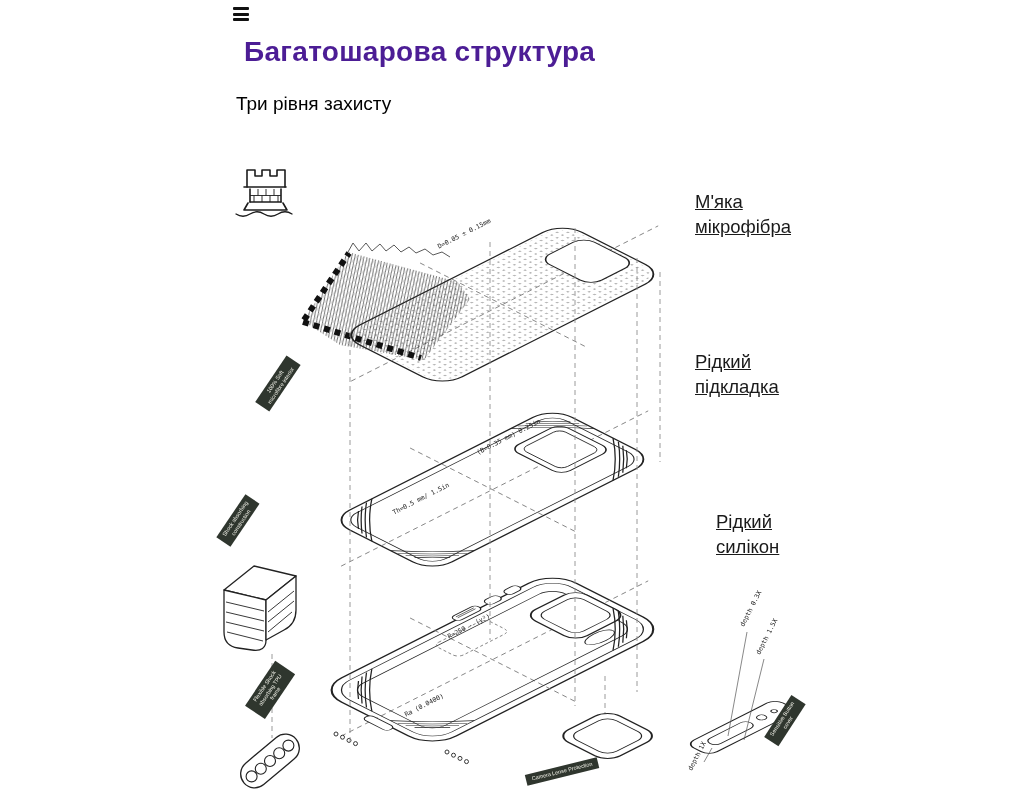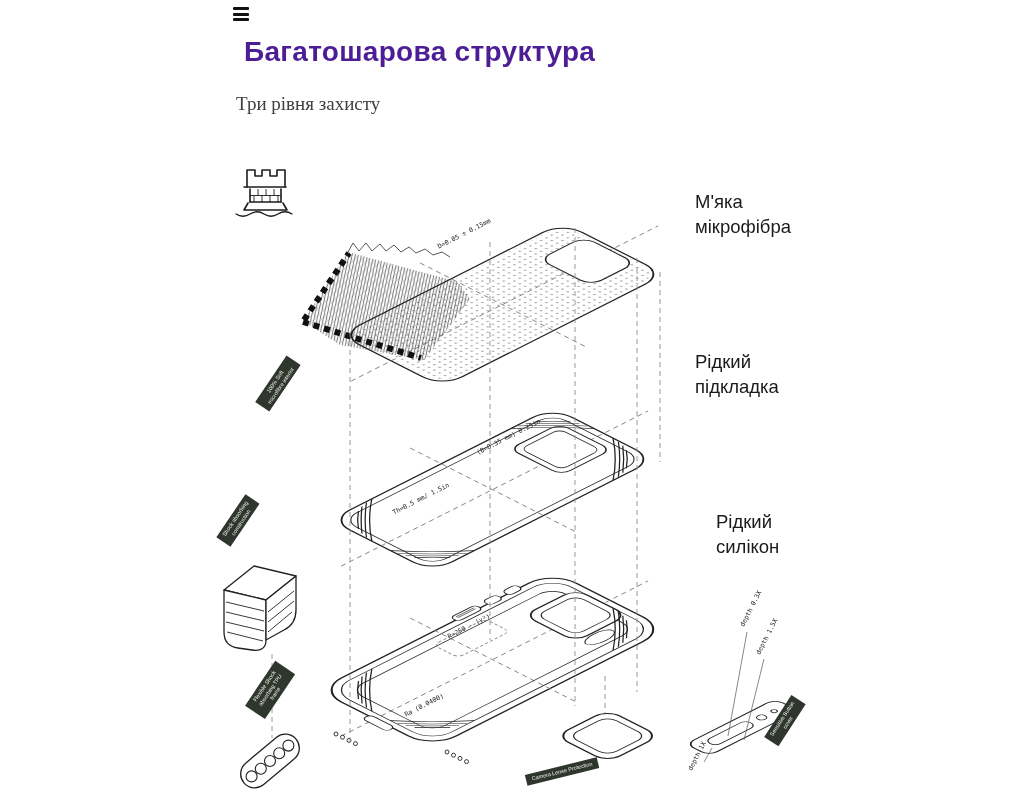--- a/index.html
+++ b/index.html
@@ -3,22 +3,22 @@
 <meta charset="utf-8">
 <style>
   * { margin:0; padding:0; box-sizing:border-box; }
   html,body { width:1024px; height:800px; }
   body { background:#ffffff; font-family:"Liberation Sans", sans-serif; position:relative; overflow:hidden; color:#1a1a1a; }
   .abs { position:absolute; }
   #diagram-svg { position:absolute; left:0; top:0; }
   .hamburger { left:233px; top:7px; width:16px; cursor:pointer; }
   .hamburger .bar { height:3px; background:#111; margin-bottom:2.6px; border-radius:1px; }
   .title { left:232px; top:36px; font-size:28px; font-weight:800; color:#4c1d95; letter-spacing:0.3px; white-space:nowrap;margin-left:12px; }
-  .subtitle { left:236px; top:90px; font-size:19px; font-weight:500; color:#404040; line-height:27px;font-family:Liberation Serif, serif; }
-  .layer-label { font-size:18.5px; font-weight:500; color:#1a1a1a; line-height:1.35; }
+  .subtitle { left:236px; top:90px; font-size:19px; font-weight:500; color:#000000; line-height:27px; }
+  .layer-label { font-size:18.5px; font-weight:500; color:#1a1a1a; line-height:1.35;text-decoration:underline; }
   .ll1 { left:695px; top:190px; width:115px; }
   .ll2 { left:695px; top:350px; width:115px; }
   .ll3 { left:716px; top:510px; width:95px; }
   .stamp { position:absolute; background:#2f362e; color:#f1f1e8; font-size:5.5px; line-height:1.2;
            padding:2px 3px; text-align:center; transform-origin:center; }
   .dim { position:absolute; font-size:6.5px; color:#1d1d1d; white-space:nowrap;
          font-family:"DejaVu Sans Mono", monospace; transform-origin:left center; }
 </style>
 </head>
 <body>

